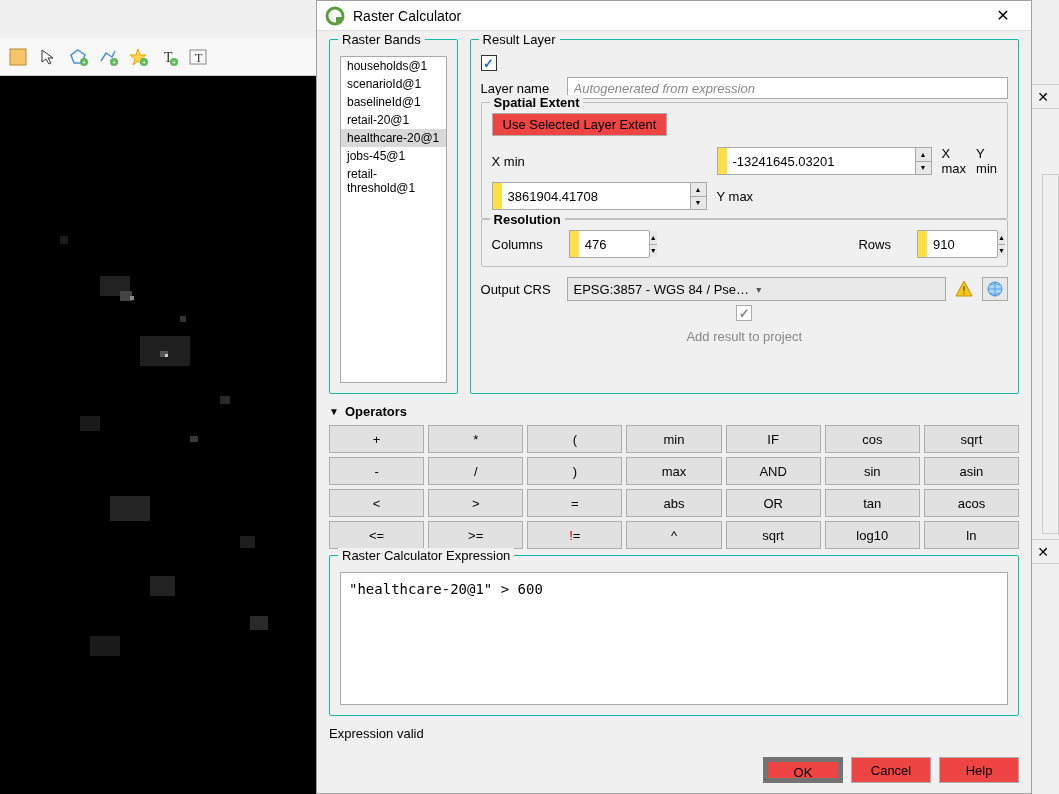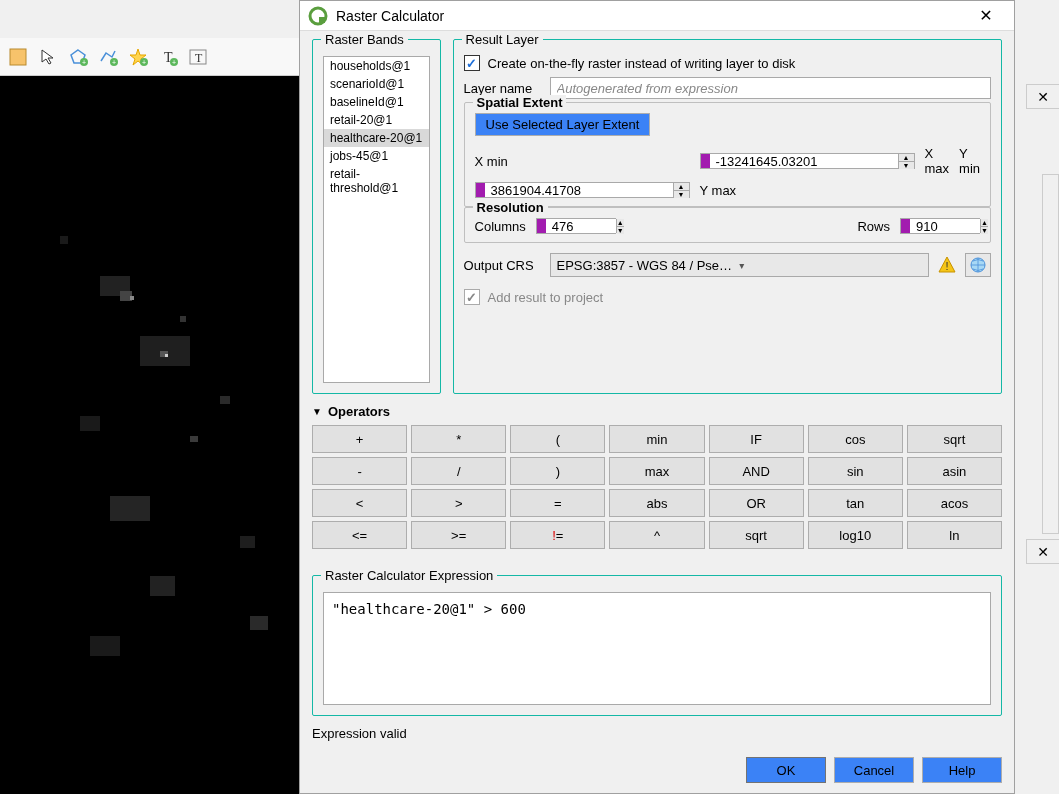--- a/index.html
+++ b/index.html
@@ -10,21 +10,21 @@
 .toolbar-icon { width: 28px; height: 28px; display: flex; align-items: center; justify-content: center; cursor: pointer; border-radius: 2px; }
 .map-canvas { position: absolute; top: 76px; left: 0; width: 318px; height: 718px; background: #000; overflow: hidden; }
 .noise-px { position: absolute; }
 
 .right-panels { position: absolute; top: 84px; right: 0; width: 33px; height: 710px; }
 .close-x { position: absolute; width: 33px; height: 25px; display: flex; align-items: center; justify-content: center; background: #f0f0f0; border-left: 1px solid #ccc; border-top: 1px solid #ccc; border-bottom: 1px solid #ccc; cursor: pointer; font-size: 14px; color: #000; }
 .close-x1 { top: 0; }
 .scrollbar-stub { position: absolute; top: 90px; width: 17px; right: 0; height: 360px; background: #f0f0f0; border: 1px solid #ccc; }
 .close-x2 { top: 455px; }
 
-.dialog { position: absolute; top: 0; left: 299px; width: 716px; height: 794px; background: #f0f0f0; border: 1px solid #a0a0a0; display: flex; flex-direction: column; }
+.dialog { position: absolute; top: 0; left: 316px; width: 716px; height: 794px; background: #f0f0f0; border: 1px solid #a0a0a0; display: flex; flex-direction: column; }
 .titlebar { height: 30px; display: flex; align-items: center; padding: 0 8px; background: #fff; border-bottom: 1px solid #ddd; }
 .titlebar-icon { width: 20px; height: 20px; margin-right: 8px; }
 .titlebar-title { flex: 1; font-size: 14px; color: #000; }
 .titlebar-close { width: 40px; height: 28px; display: flex; align-items: center; justify-content: center; cursor: pointer; font-size: 16px; }
 
 .dialog-body { flex: 1; padding: 8px 12px; display: flex; flex-direction: column; overflow: hidden; }
 .top-row { display: flex; gap: 12px; height: 355px; }
 
 .groupbox { border: 1px solid #14b8a6; border-radius: 2px; position: relative; padding: 12px 10px 10px; }
 .groupbox > .legend { position: absolute; top: -8px; left: 8px; background: #f0f0f0; padding: 0 4px; font-size: 13px; color: #000; }
@@ -41,46 +41,46 @@
 .checkbox.disabled { border-color: #aaa; }
 .checkbox.disabled.checked::after { color: #888; }
 .label { font-size: 13px; color: #000; }
 .label.disabled { color: #888; }
 .text-input { flex: 1; height: 22px; border: 1px solid #a9a9a9; background: #fff; padding: 0 6px; font-size: 13px; }
 .text-input::placeholder { color: #888; font-style: italic; }
 
 .sub-groupbox { border: 1px solid #bfbfbf; border-radius: 2px; padding: 10px 10px 8px; position: relative; }
 .sub-groupbox > .legend { position: absolute; top: -8px; left: 8px; background: #f0f0f0; padding: 0 4px; font-size: 13px; font-weight: bold; }
 
-.btn { background: #3b82f6; border: 1px solid #adadad; padding: 3px 10px; cursor: pointer; font-size: 13px; }
-.btn.primary { border: 1px solid #737373; }
+.btn { background: #ef4444; border: 1px solid #adadad; padding: 3px 10px; cursor: pointer; font-size: 13px; }
+.btn.primary { border: 5px solid #737373; }
 
 .extent-grid { display: grid; grid-template-columns: auto 1fr auto 1fr; gap: 6px 10px; align-items: center; margin-top: 10px; }
-.spinbox { display: flex; border: 1px solid #a9a9a9; background: #a21caf; height: 16px; padding-left: 9px; }
+.spinbox { display: flex; border: 1px solid #a9a9a9; background: #fde047; height: 28px; padding-left: 9px; }
 .spinbox input { flex: 1; border: none; padding: 0 6px; font-size: 13px; outline: none; min-width: 70px; }
 .spinbox .spinbtns { width: 16px; display: flex; flex-direction: column; border-left: 1px solid #a9a9a9; }
 .spinbox .spinbtns div { flex: 1; display: flex; align-items: center; justify-content: center; font-size: 7px; cursor: pointer; background: #e8e8e8; }
 .spinbox .spinbtns div:first-child { border-bottom: 1px solid #a9a9a9; }
 
-.res-grid { display: grid; grid-template-columns: auto 80px 1fr auto 80px; gap: 6px 10px; align-items: center; }
+.res-grid { display: grid; grid-template-columns: auto 80px 1fr auto 80px; gap: 6px 26px; align-items: center; }
 
 .crs-row { display: flex; align-items: center; gap: 8px; margin-top: 10px; }
 .combo { flex: 1; display: flex; border: 1px solid #a9a9a9; background: #e8e8e8; height: 24px; align-items: center; padding: 0 6px; cursor: pointer; }
 .combo span { flex: 1; overflow: hidden; text-overflow: ellipsis; white-space: nowrap; font-size: 13px; }
 .combo .chev { font-size: 10px; color: #555; }
 .warn-icon { width: 20px; height: 20px; }
 .globe-btn { width: 26px; height: 24px; border: 1px solid #a9a9a9; background: #e8e8e8; display: flex; align-items: center; justify-content: center; cursor: pointer; }
 
 .operators-header { display: flex; align-items: center; gap: 6px; margin-top: 10px; font-weight: bold; font-size: 13px; cursor: pointer; }
 .operators-header .tri { font-size: 10px; }
 .op-grid { display: grid; grid-template-columns: repeat(7, 1fr); gap: 4px; margin-top: 6px; }
 .op-btn { height: 28px; background: #e1e1e1; border: 1px solid #adadad; cursor: pointer; font-size: 13px; display: flex; align-items: center; justify-content: center; }
 .op-btn .red { color: #d00; }
 
-.expr-box { margin-top: 26px; flex: 1; display: flex; flex-direction: column; }
+.expr-box { margin-top: 6px; flex: 1; display: flex; flex-direction: column; }
 .expr-text { flex: 1; background: #fff; border: 1px solid #a9a9a9; padding: 8px; font-family: "Consolas", monospace; font-size: 14px; margin-top: 4px; resize: none; outline: none; }
 
 .status-row { margin-top: 10px; font-size: 13px; color: #000; }
 
 .button-row { display: flex; justify-content: flex-end; gap: 8px; padding: 8px 12px 10px; }
 .button-row .btn { min-width: 80px; height: 26px; }
 </style>
 </head>
 <body>
 
@@ -181,21 +181,20 @@
             <div class="band-item">jobs-45@1</div>
             <div class="band-item">retail-threshold@1</div>
           </div>
       </div>
 
       <div class="groupbox result-layer-box">
         <div class="legend">Result Layer</div>
 
         <div class="row">
           <div class="checkbox checked"></div>
-          <span class="label">Create on-the-fly raster instead of writing layer to disk</span>
         </div>
 
         <div class="row">
           <span class="label" style="width:78px;">Layer name</span>
           <input class="text-input" placeholder="Autogenerated from expression" style="">
         </div>
 
         <div class="sub-groupbox">
           <div class="legend">Spatial Extent</div>
           <button class="btn">Use Selected Layer Extent</button>
@@ -255,21 +254,21 @@
               <text x="10" y="15" font-size="11" text-anchor="middle" fill="#333">!</text>
             </svg>
           <div class="globe-btn">
               <svg width="18" height="18">
                 <circle cx="9" cy="9" r="7" fill="#a7d8f5" stroke="#4a90d9"></circle>
                 <path d="M2 9 H16 M9 2 V16 M4 5 Q9 2 14 5 M4 13 Q9 16 14 13" stroke="#4a90d9" fill="none" stroke-width="0.8"></path>
               </svg>
             </div>
         </div>
 
-        <div class="row" style="margin-top:12px;">
+        <div class="row" style="margin-top:4px;flex-direction:column;">
           <div class="checkbox checked disabled"></div>
           <span class="label disabled">Add result to project</span>
         </div>
       </div>
     </div>
 
     <div class="operators-header">
       <span class="tri">▼</span>
       <span>Operators</span>
     </div>

